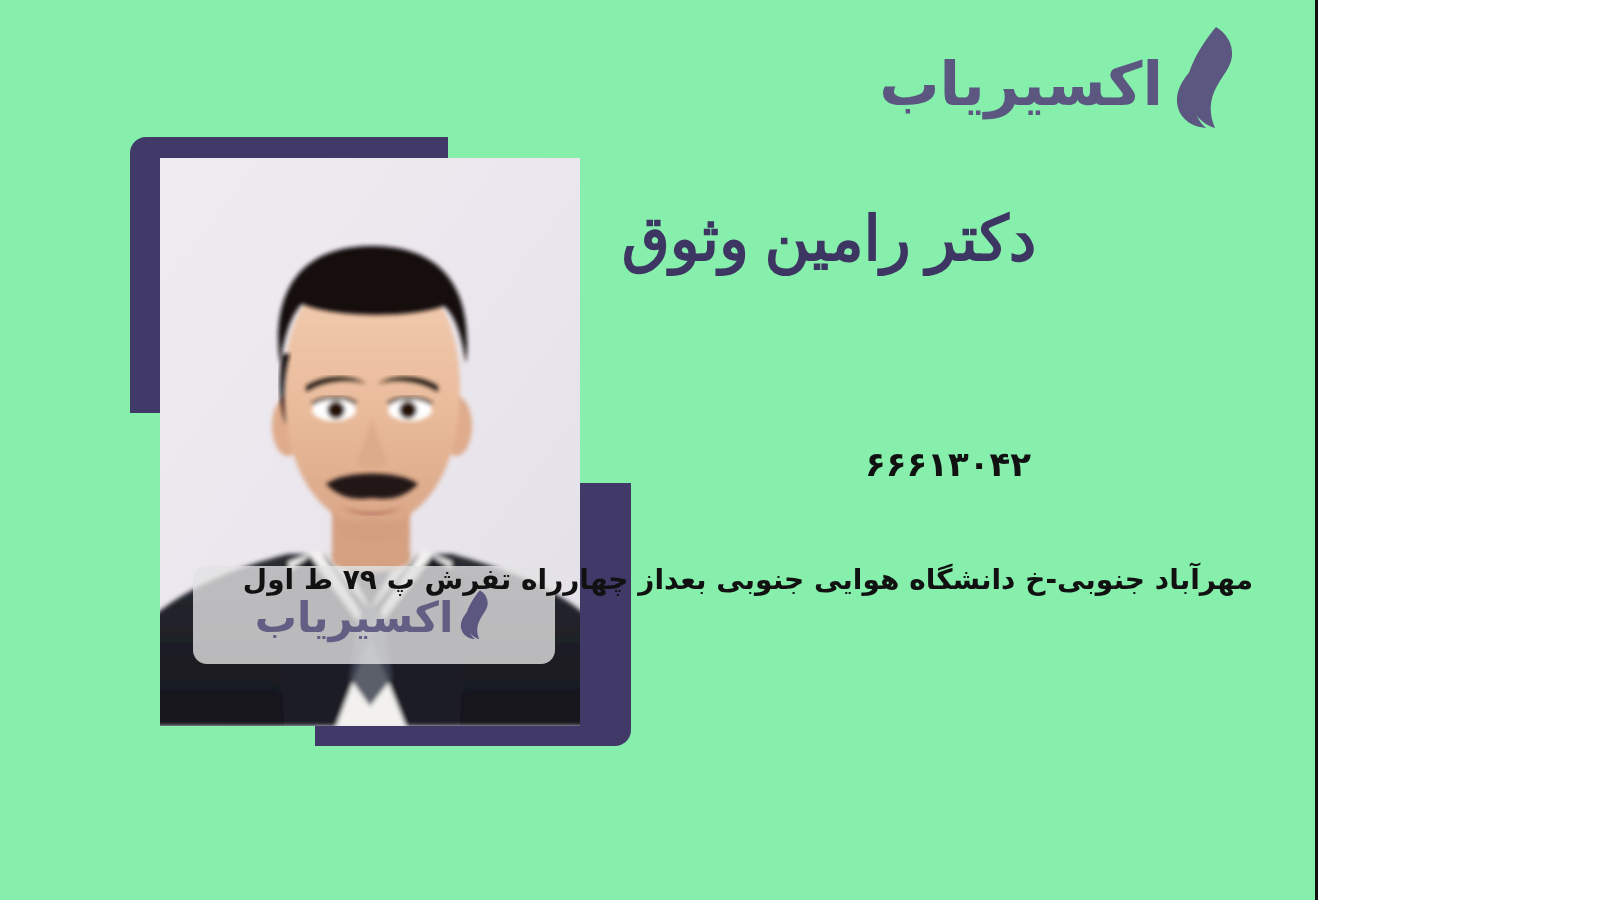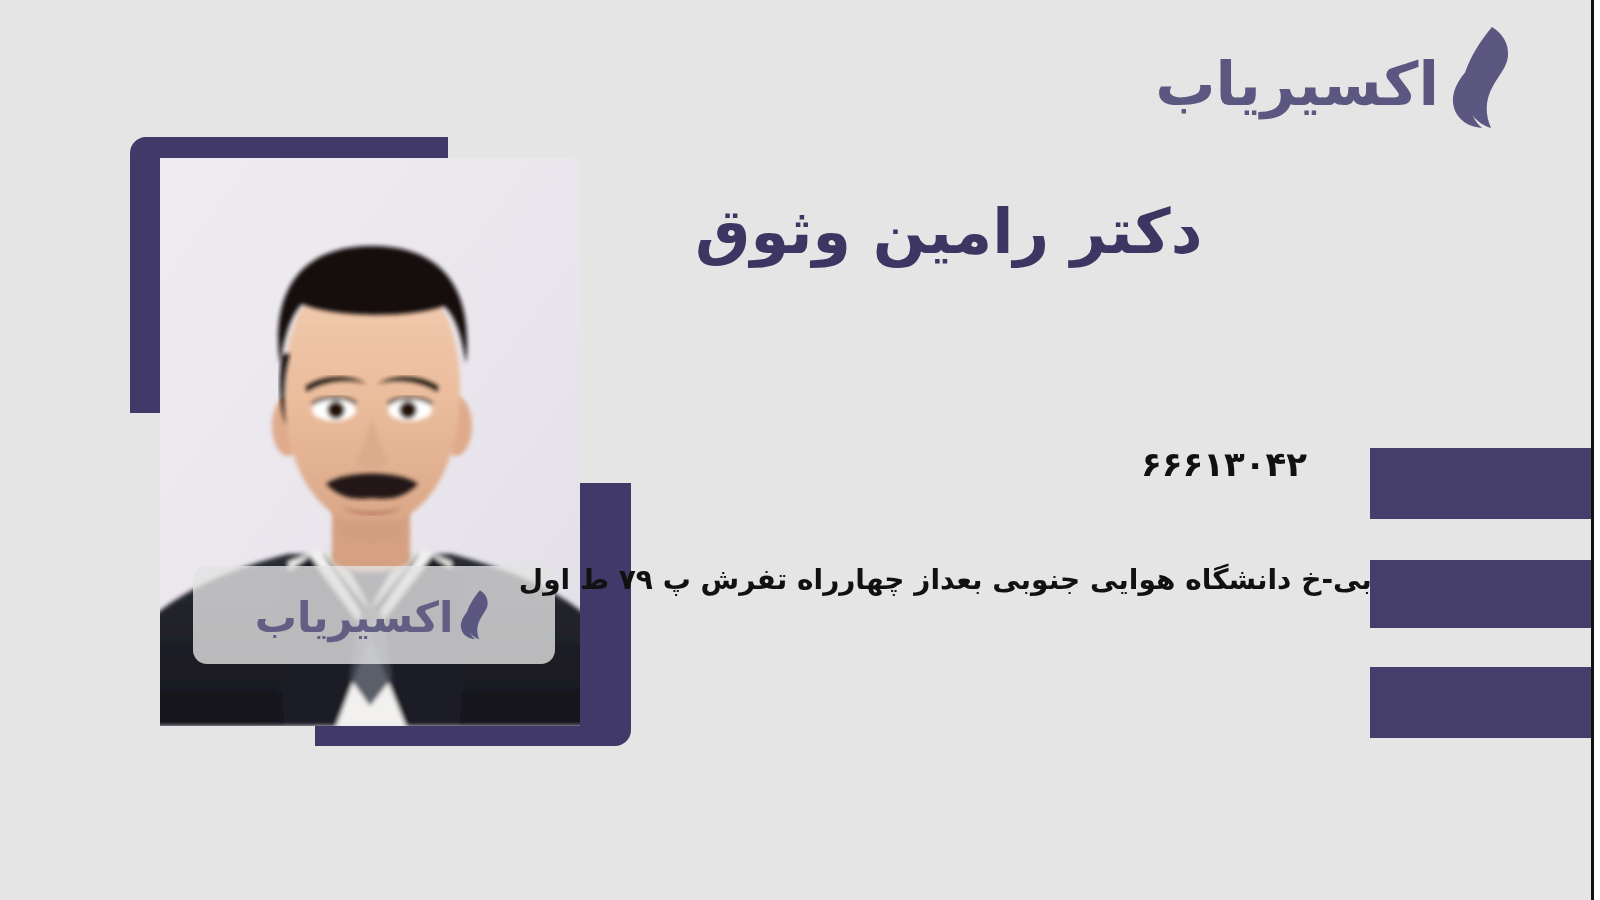--- a/index.html
+++ b/index.html
@@ -12,23 +12,23 @@
     height: 900px;
     overflow: hidden;
     font-family: "DejaVu Sans", "Liberation Sans", sans-serif;
   }
 
   
   #card {
     position: absolute;
     left: 0;
     top: 0;
-    width: 1594px;
+    width: 1318px;
     height: 900px;
-    background: #e5e5e5;
+    background: #86efac;
     overflow: hidden;
     border-right: 3px solid #111111;
     box-sizing: border-box;
   }
 
   
   #brand-logo {
     position: absolute;
     right: 72px;
     top: 26px;
@@ -122,24 +122,25 @@
     direction: rtl;
     unicode-bidi: isolate;
     transform: translateY(3px);
     opacity: .92;
   }
 
   
   #info-block {
     position: absolute;
     right: 76px;
-    top: 196px;
+    top: 204px;
     width: 820px;
-    text-align: left;
-    direction: rtl;
+    text-align: center;
+    direction: rtl;
+    font-family: Liberation Serif, serif;
   }
   #doctor-name {
     font-size: 62px;
     font-weight: 700;
     color: #3d3663;
     line-height: 1.16;
     margin: 0;
     white-space: nowrap;
     direction: rtl;
     unicode-bidi: isolate;

